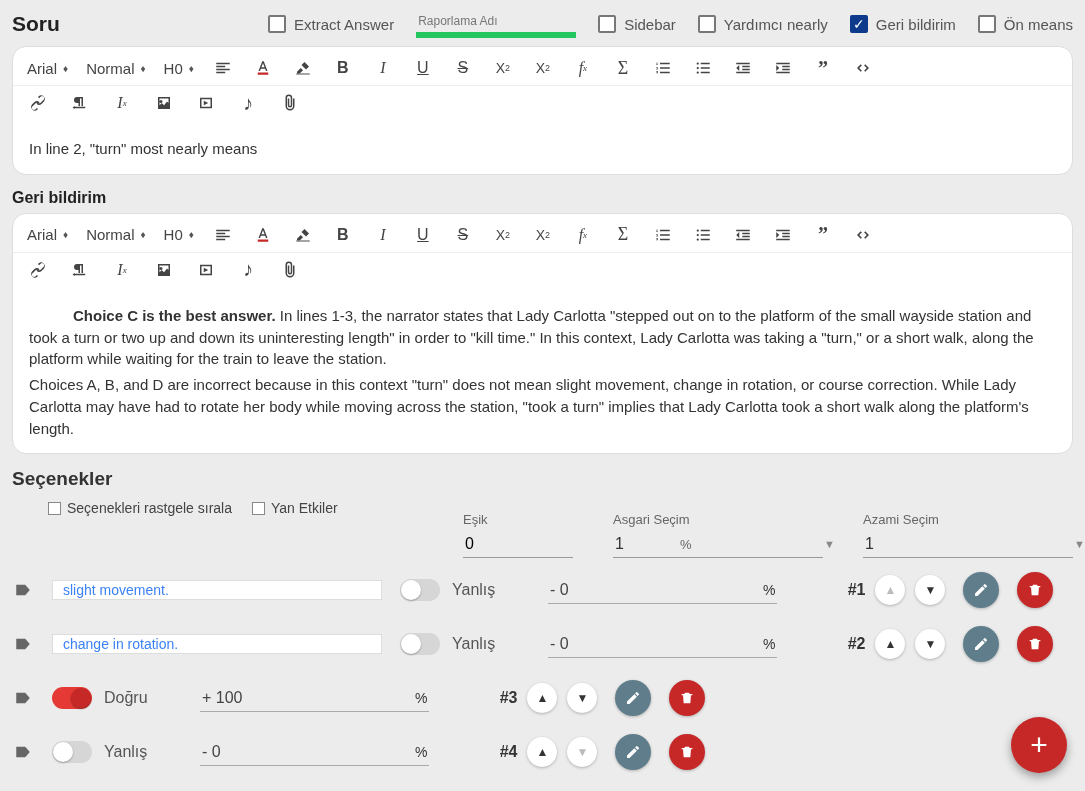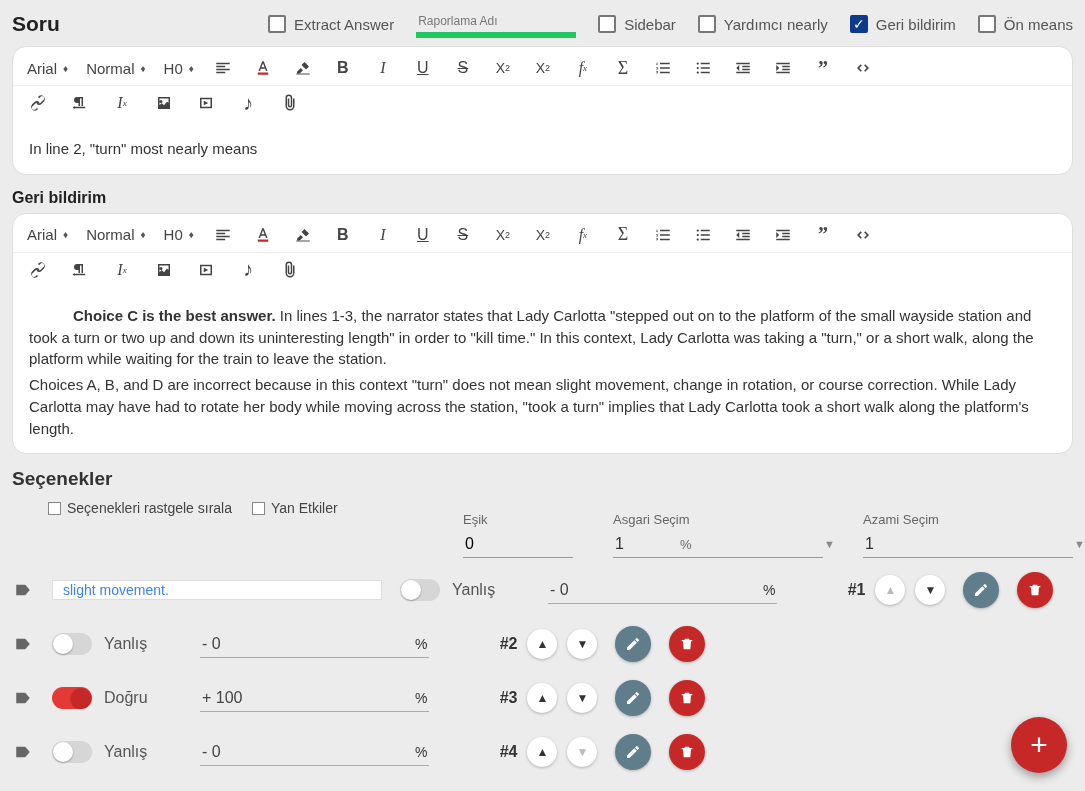--- a/index.html
+++ b/index.html
@@ -615,20 +615,21 @@
             <path d="M6 7h12l-1 13H7zM9 4h6l1 2H8zM4 6h16v2H4z"></path>
           </svg>
     </span>
   </div>
       <div class="choice-row">
     <span class="tag-icon">
       <svg viewBox="0 0 24 24">
             <path d="M3 5h12l6 7-6 7H3z"></path>
           </svg>
     </span>
+    <input class="choice-input" value="change in rotation." style="">
     <div class="toggle-block">
       <div class="toggle ">
             <div class="knob"></div>
           </div>
       <span class="toggle-label">Yanlış</span>
     </div>
     <div class="score-block">
       <input value="- 0" style="">
       <span>%</span>
     </div>

